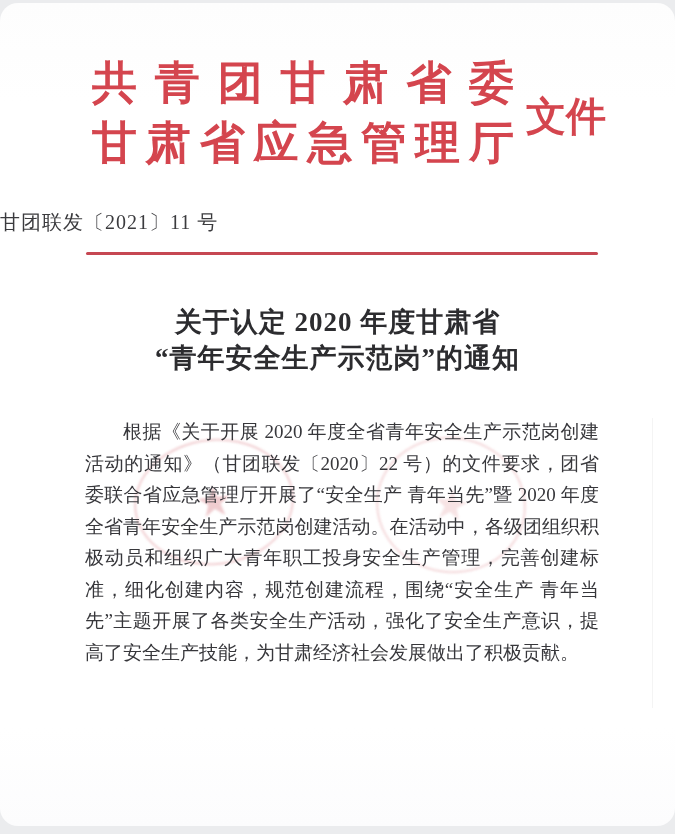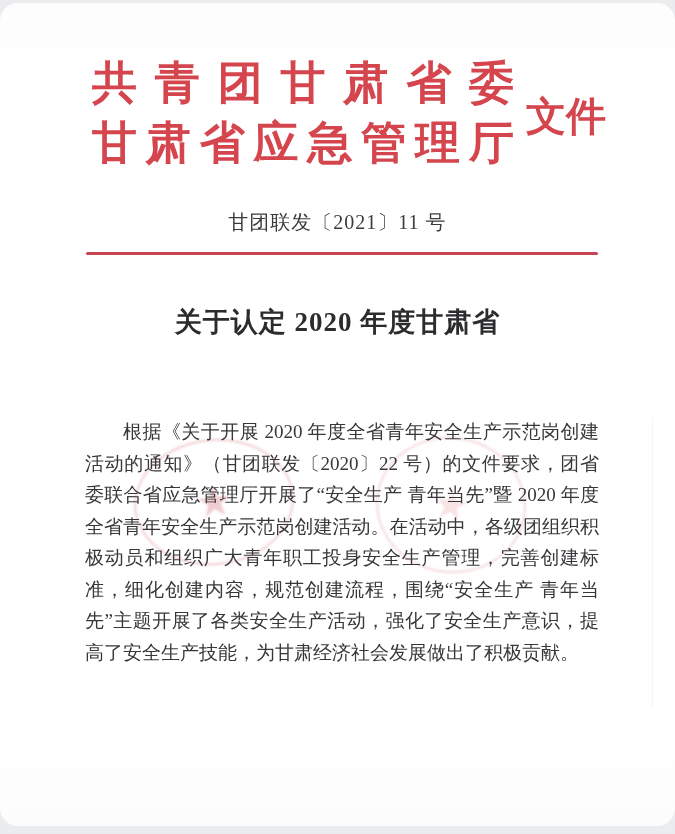--- a/index.html
+++ b/index.html
@@ -52,21 +52,21 @@
     margin-top: 40px;
     white-space: nowrap;
   }
 
   
   .refnum {
     position: absolute;
     top: 206px;
     left: 0;
     right: 0;
-    text-align: center;
+    text-align: left;
     font-size: 20px;
     letter-spacing: 1px;
     color: #3b3b3e;
   }
 
   
   .red-rule {
     position: absolute;
     top: 249px;
     left: 86px;
@@ -183,20 +183,21 @@
     </div>
     <div class="masthead-suffix">文件</div>
   </div>
 
   <div class="refnum">甘团联发〔2021〕11 号</div>
 
   <div class="red-rule"></div>
 
   <div class="doc-title">
     <div>关于认定 2020 年度甘肃省</div>
+    <div>“青年安全生产示范岗”的通知</div>
   </div>
 
   <div class="seal seal-left">
     <span class="seal-star">★</span>
   </div>
   <div class="seal seal-right">
     <span class="seal-star">★</span>
   </div>
 
   <div class="doc-body">

